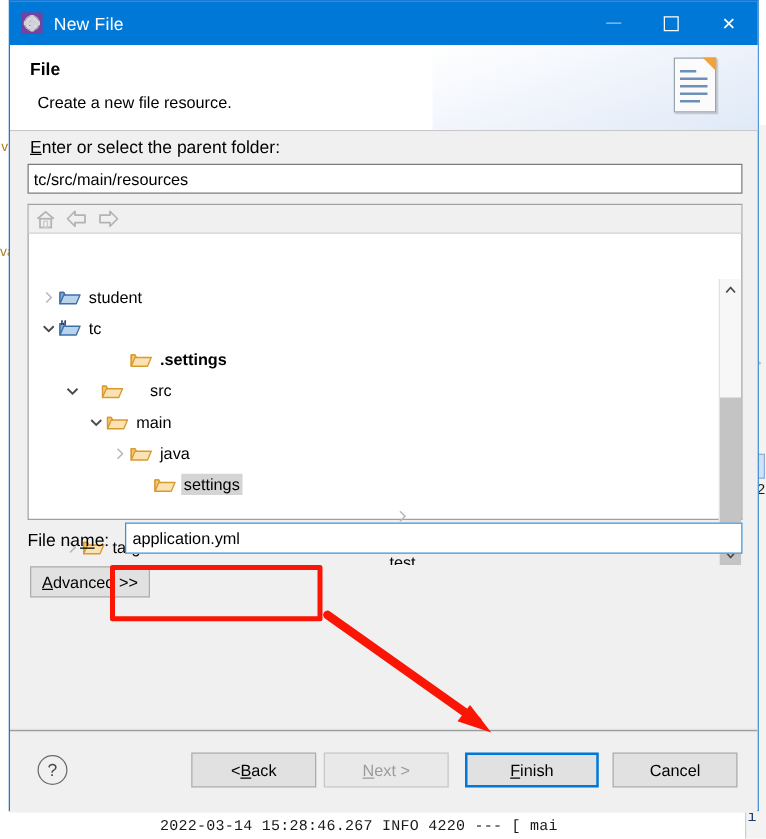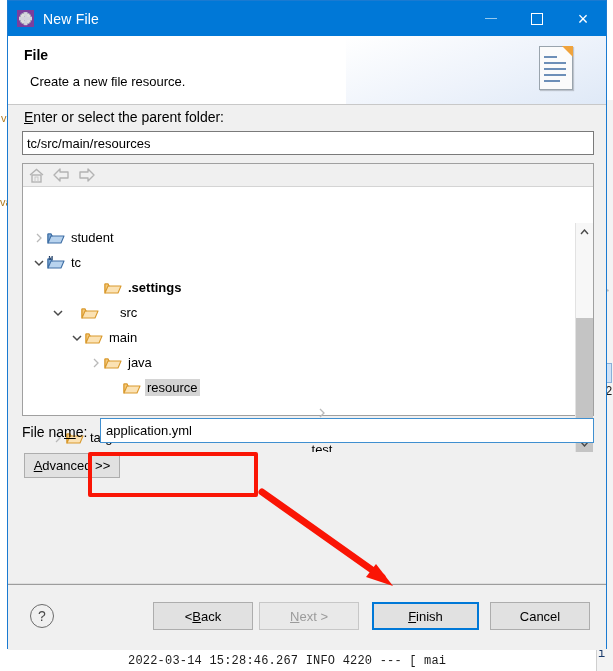--- a/index.html
+++ b/index.html
@@ -518,21 +518,21 @@
                     <path d="M1 4 L1 13 L4 6 L5 6 L4 4 Z" fill="#f5c878" stroke="#d99a2e" stroke-width="1.1" stroke-linejoin="round"></path>
                   </svg></span>
                 <span class="nlabel">java</span>
               </div>
               <div class="node" style="padding-left: 84px;">
                 <span class="twisty"></span>
                 <span class="fico"><svg width="18" height="16" viewBox="0 0 18 16">
                     <path d="M1 4 L1 13 L14 13 L17 6 L5 6 L4 4 Z" fill="#fbe2b4" stroke="#d99a2e" stroke-width="1.1" stroke-linejoin="round"></path>
                     <path d="M1 4 L1 13 L4 6 L5 6 L4 4 Z" fill="#f5c878" stroke="#d99a2e" stroke-width="1.1" stroke-linejoin="round"></path>
                   </svg></span>
-                <span class="nlabel sel">resource</span>
+                <span class="nlabel sel">settings</span>
               </div>
               <div class="node" style="padding-left: 46px; flex-direction: column;">
                 <span class="twisty">
                   <svg width="8" height="10" viewBox="0 0 8 10">
                     <path d="M2 1 L6 5 L2 9" fill="none" stroke="#b9b9b9" stroke-width="1.3"></path>
                   </svg>
                 </span>
                 <span class="fico"><svg width="18" height="16" viewBox="0 0 18 16">
                     <path d="M1 4 L1 13 L14 13 L17 6 L5 6 L4 4 Z" fill="#fbe2b4" stroke="#d99a2e" stroke-width="1.1" stroke-linejoin="round"></path>
                     <path d="M1 4 L1 13 L4 6 L5 6 L4 4 Z" fill="#f5c878" stroke="#d99a2e" stroke-width="1.1" stroke-linejoin="round"></path>

